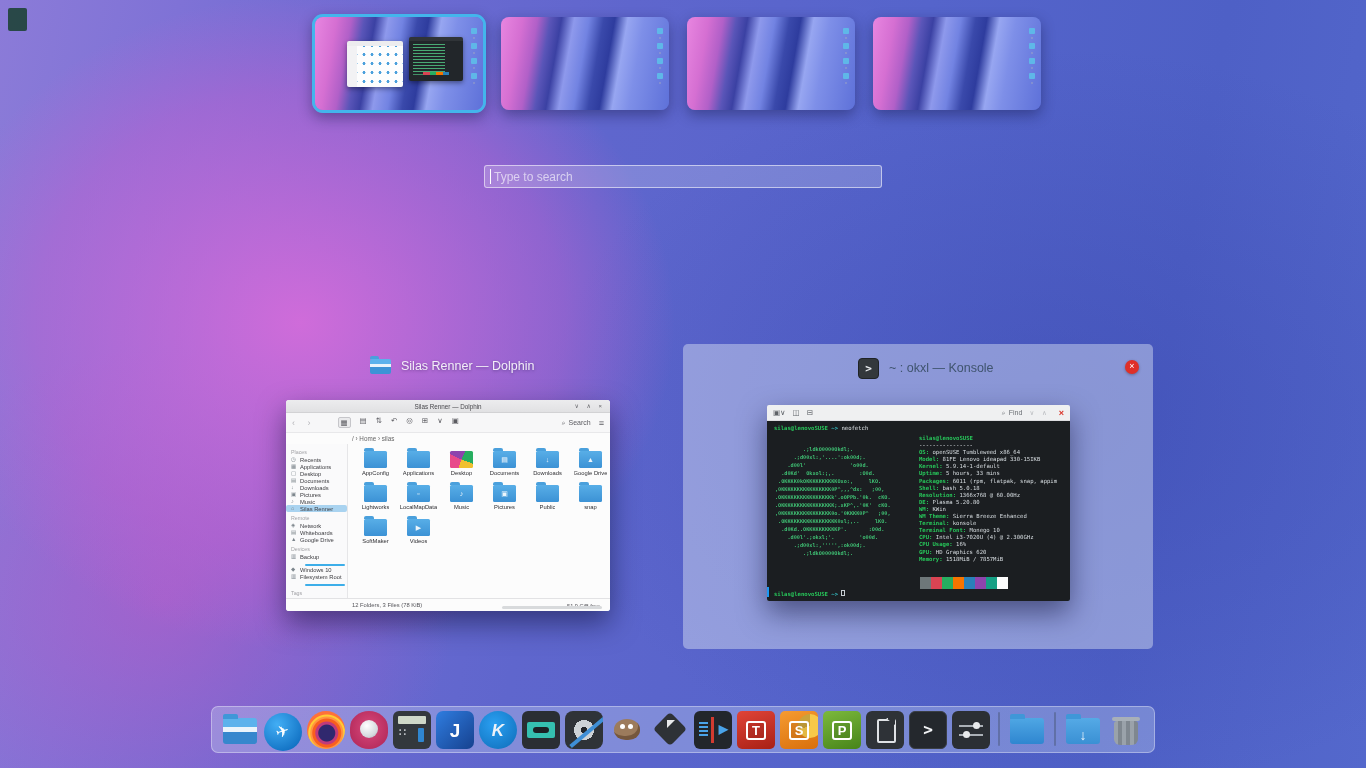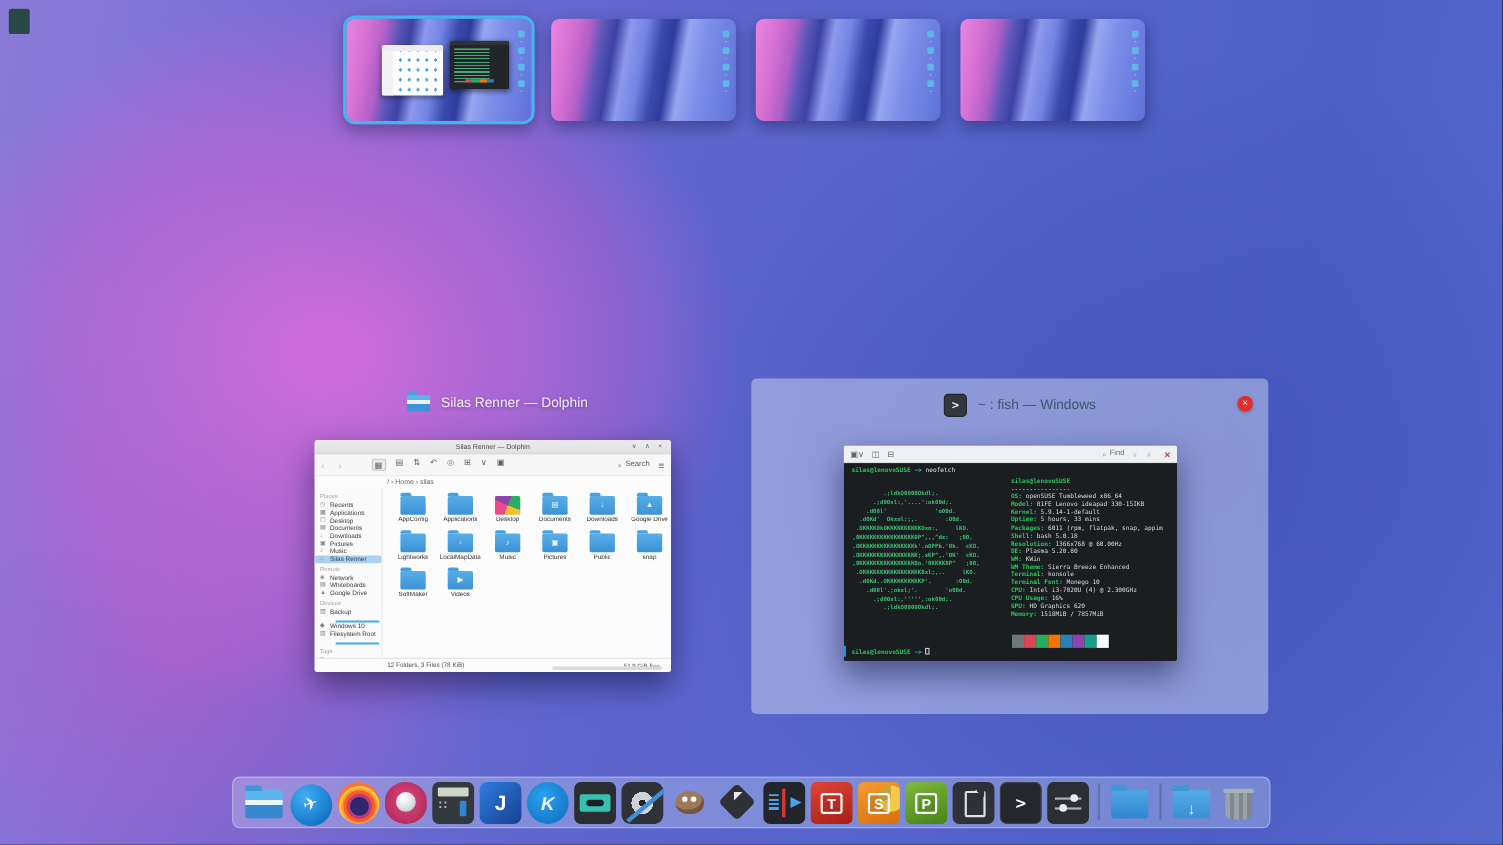--- a/index.html
+++ b/index.html
@@ -261,20 +261,24 @@
       <div class="thumb-icons">
           <span></span>
           <span></span>
           <span></span>
           <span></span>
         </div>
 
     </div>
     </div>
 
+  <div class="searchbar">
+    <span class="caret"></span>
+    <input type="text" placeholder="Type to search" style="">
+  </div>
 
   <div class="konsole-cardbg"></div>
 
   <div class="card-head dolphin-head">
     <div class="head-folder"></div>
     <div class="card-title">Silas Renner — Dolphin</div>
   </div>
 
   <div class="dolphin-win">
     <div class="d-titlebar">
@@ -475,21 +479,21 @@
     </div>
     <div class="d-status">
       <span>12 Folders, 3 Files (78 KiB)</span>
       <span class="free-label">51.9 GiB free</span>
       <span class="free-track"><span class="free-fill"></span></span>
     </div>
   </div>
 
   <div class="card-head konsole-head">
     <div class="head-term">&gt;</div>
-    <div class="card-title">~ : fish — Windows</div>
+    <div class="card-title">~ : okxl — Konsole</div>
   </div>
   <div class="close-btn">×</div>
 
   <div class="konsole-win">
     <div class="k-toolbar">
       <span class="k-left">
         <span><span>▣</span><span>∨</span></span>
         <span>◫</span>
         <span>⊟</span>
       </span>

